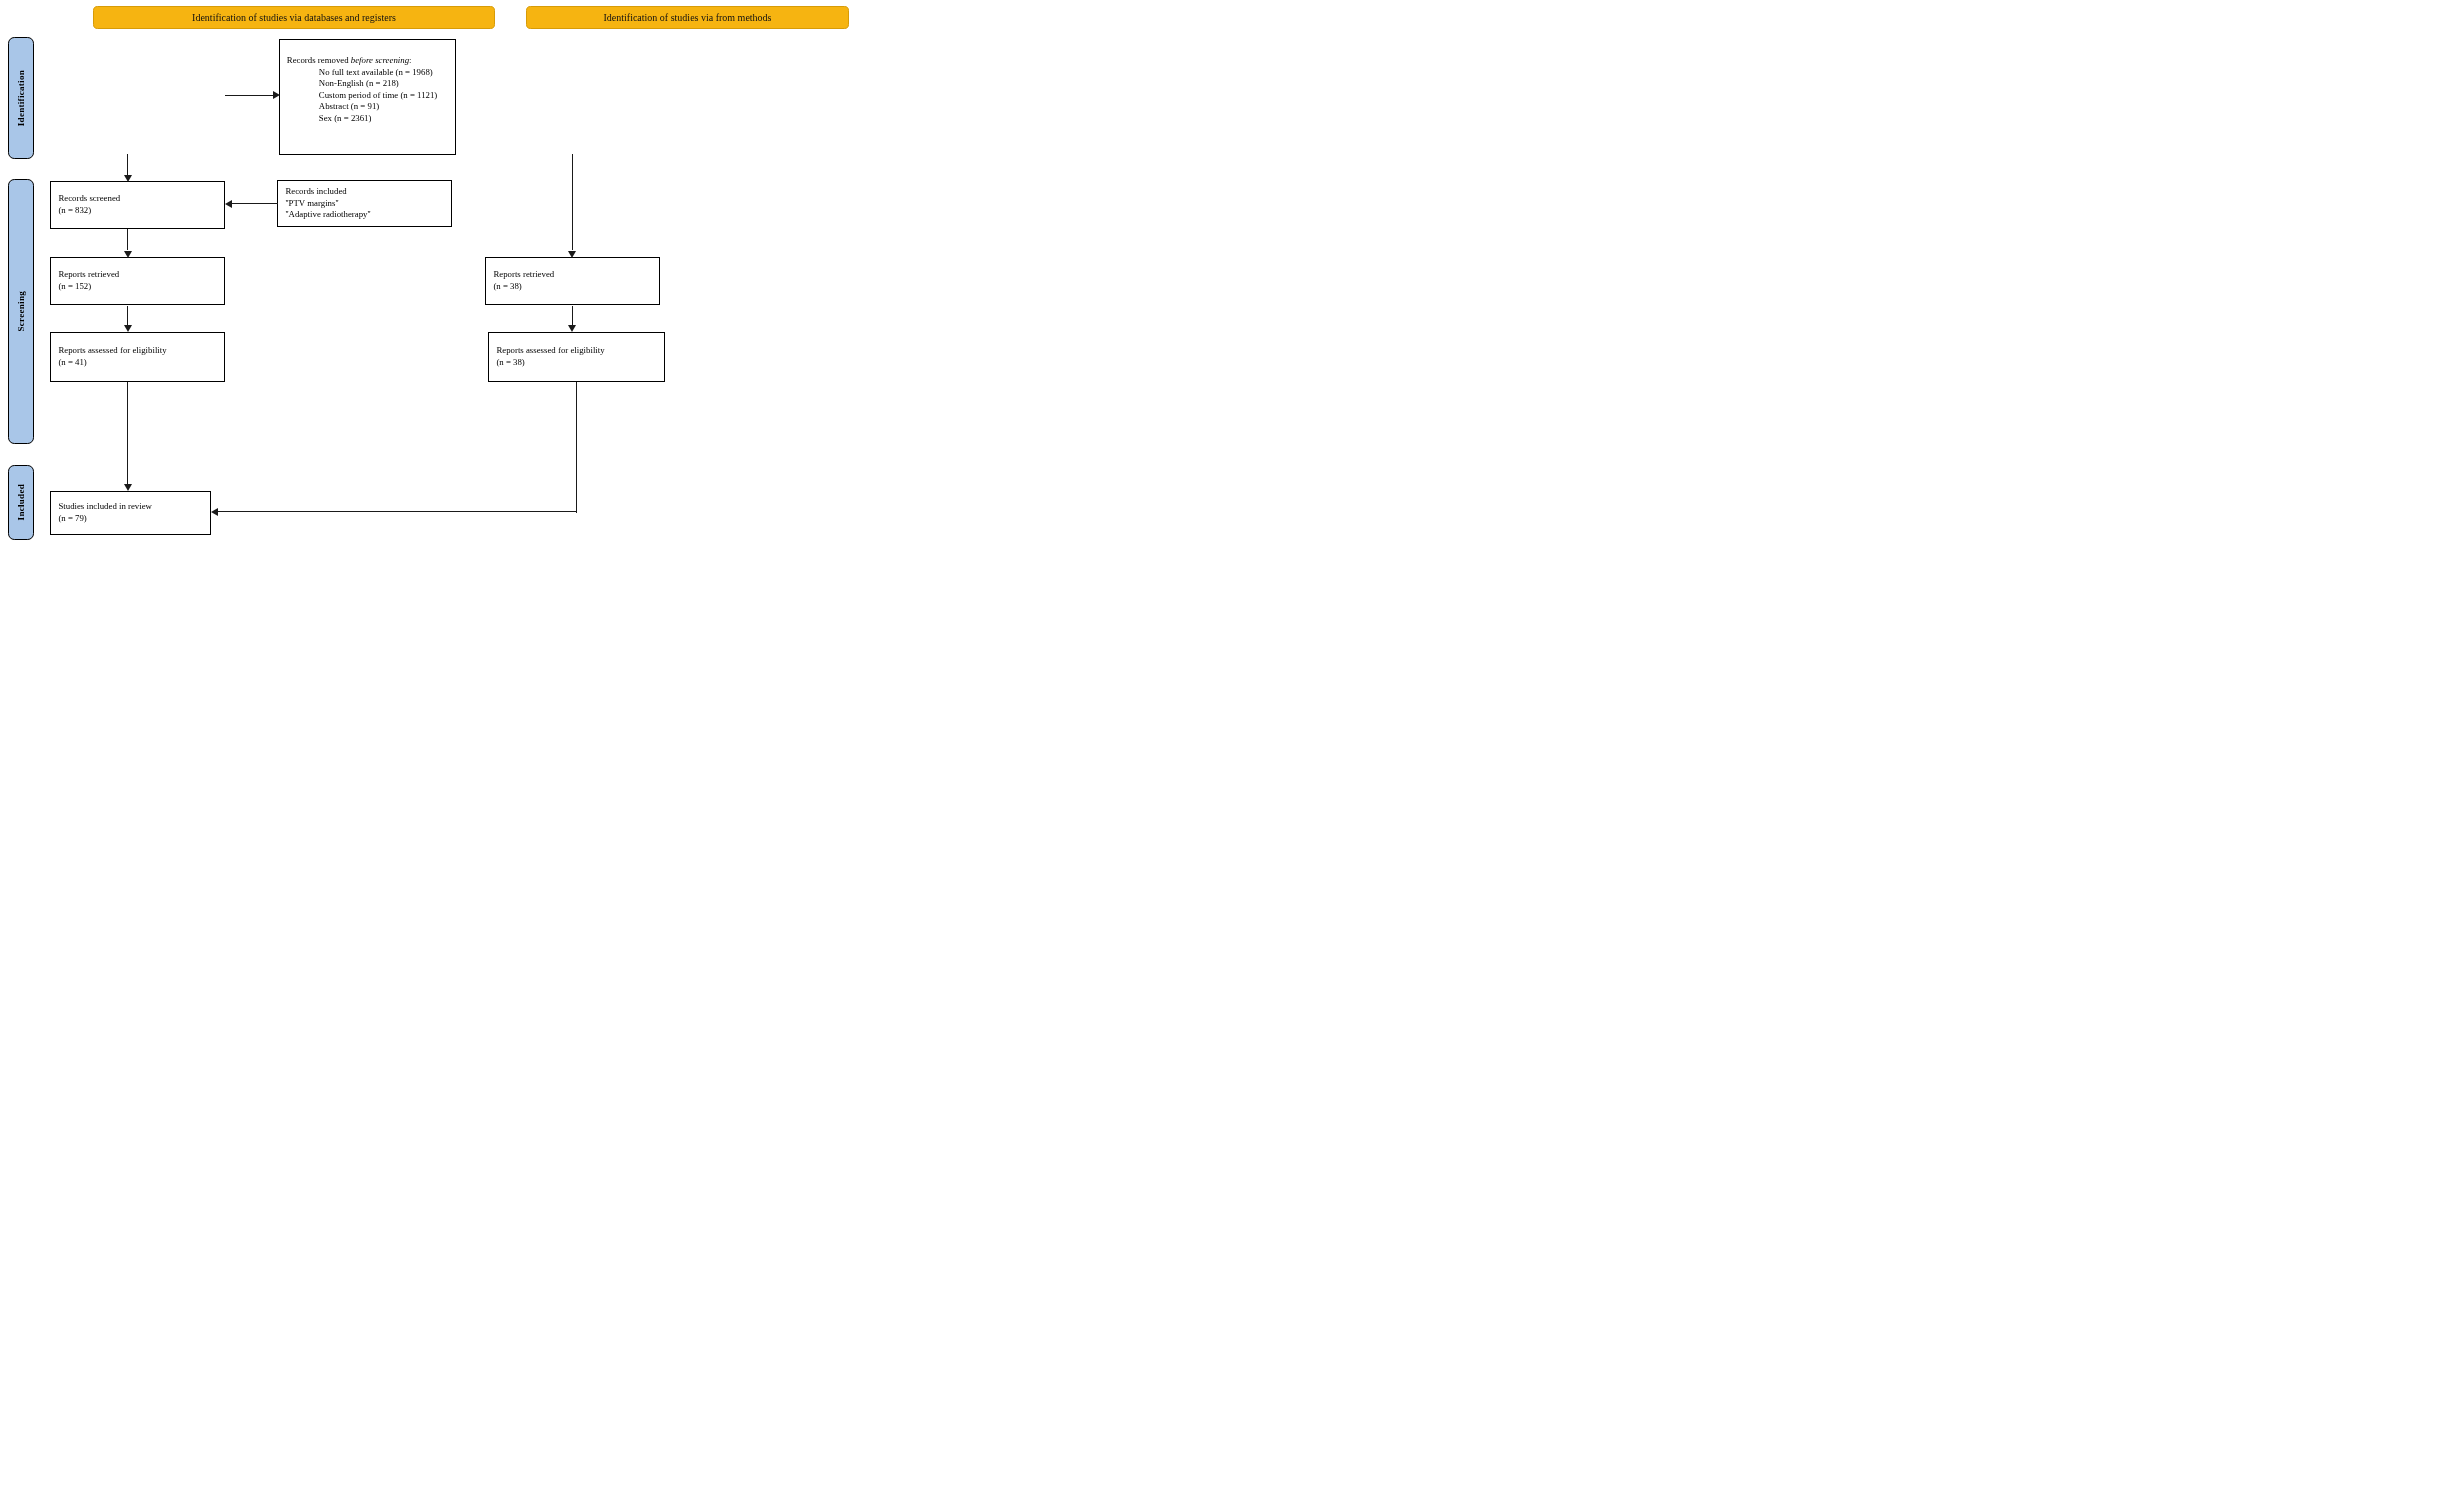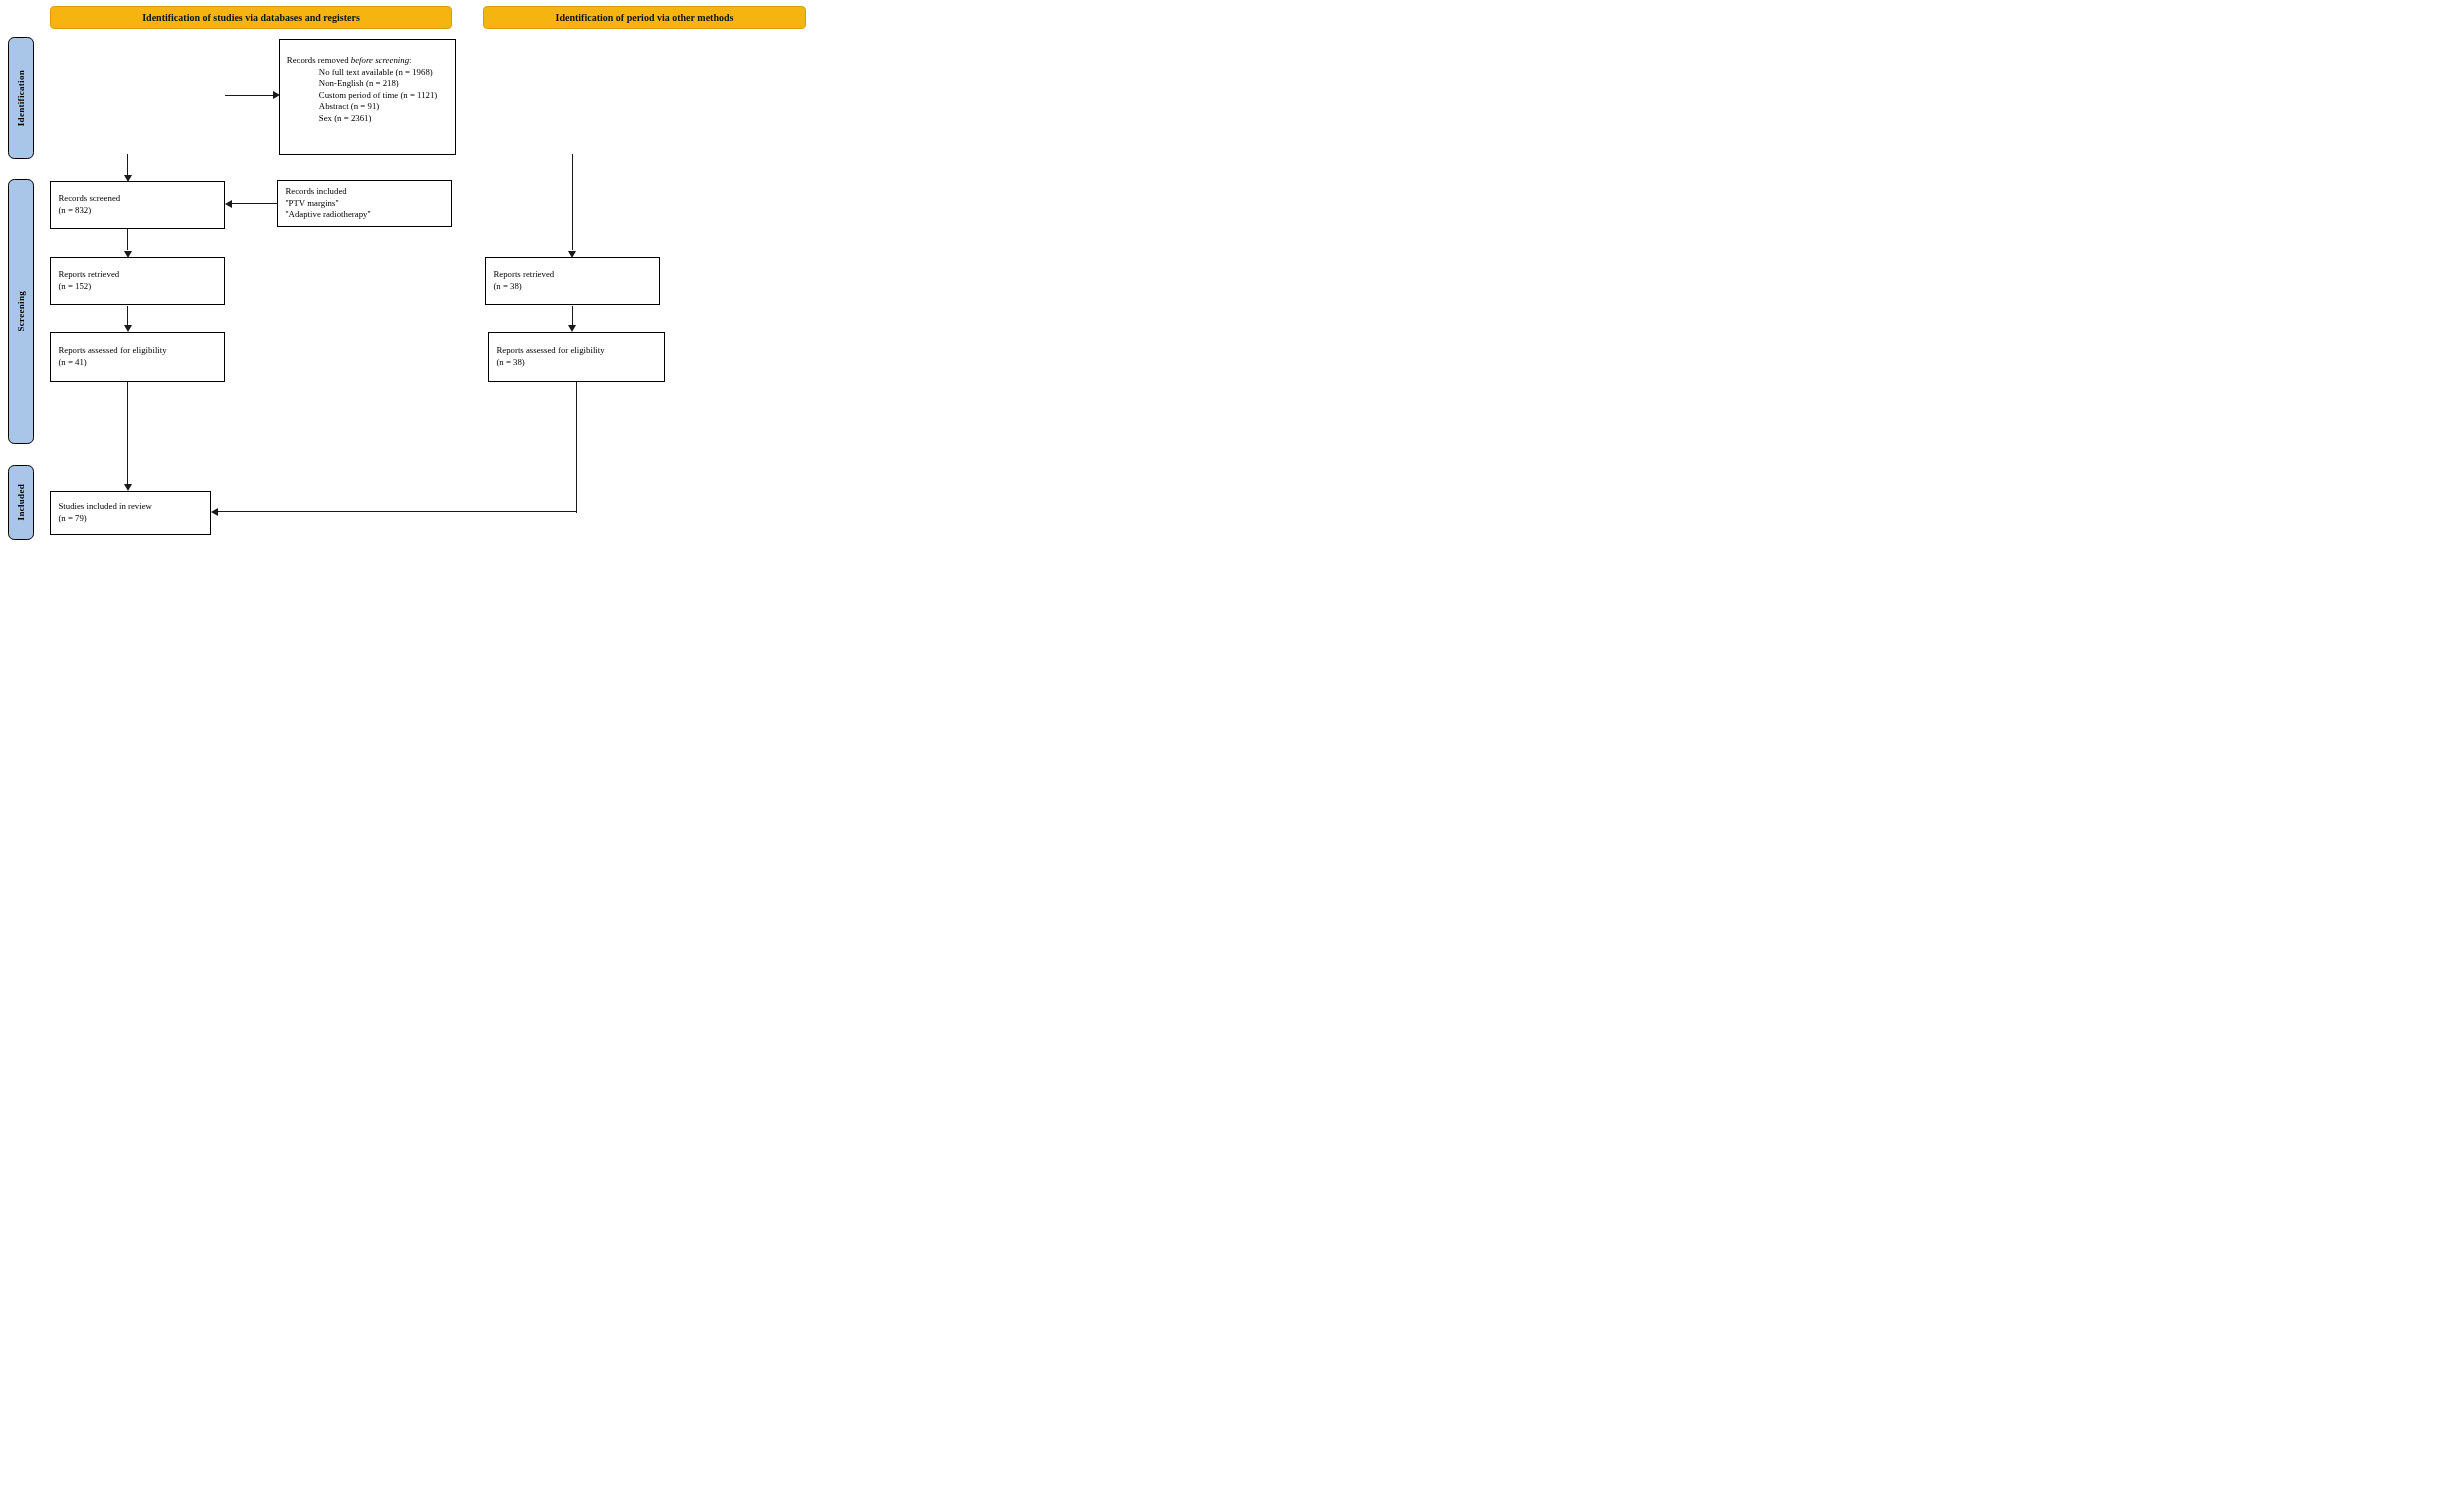--- a/index.html
+++ b/index.html
@@ -10,21 +10,21 @@
   }
   html,body{margin:0;padding:0;background:#ffffff;}
   .canvas{
     position:relative;width:893px;height:544px;background:#ffffff;
     font-family:"Liberation Serif", serif;color:#000;
   }
   .banner{
     position:absolute;background:var(--banner-bg);
     border:1.1px solid var(--banner-border);border-radius:4.6px;
     display:flex;align-items:center;justify-content:center;
-    font-weight:bold;font-size:10px;color:#111;
+    font-weight:normal;font-size:10px;color:#111;margin-left:43px;
   }
   .stage{
     position:absolute;background:var(--stage-bg);
     border:1.7px solid #000;border-radius:6.3px;
     display:flex;align-items:center;justify-content:center;
   }
   .stage span{
     writing-mode:vertical-rl;transform:rotate(180deg);
     font-weight:bold;font-size:9px;letter-spacing:0.3px;white-space:nowrap;
   }
@@ -44,21 +44,21 @@
 </style>
 </head>
 <body>
 
 <div class="canvas">
 
   <div class="banner" style="left:50px;top:5.7px;width:400px;height:21.6px;">
     <span>Identification of studies via databases and registers</span>
   </div>
   <div class="banner" style="left:483px;top:5.7px;width:321px;height:21.6px;">
-    <span>Identification of period via other methods</span>
+    <span>Identification of studies via from methods</span>
   </div>
 
   <div class="stage" style="left:8px;top:37px;width:24px;height:120px;">
     <span>Identification</span>
   </div>
   <div class="stage" style="left:8px;top:179px;width:24px;height:263px;">
     <span>Screening</span>
   </div>
   <div class="stage" style="left:8px;top:465px;width:24px;height:73px;">
     <span>Included</span>

